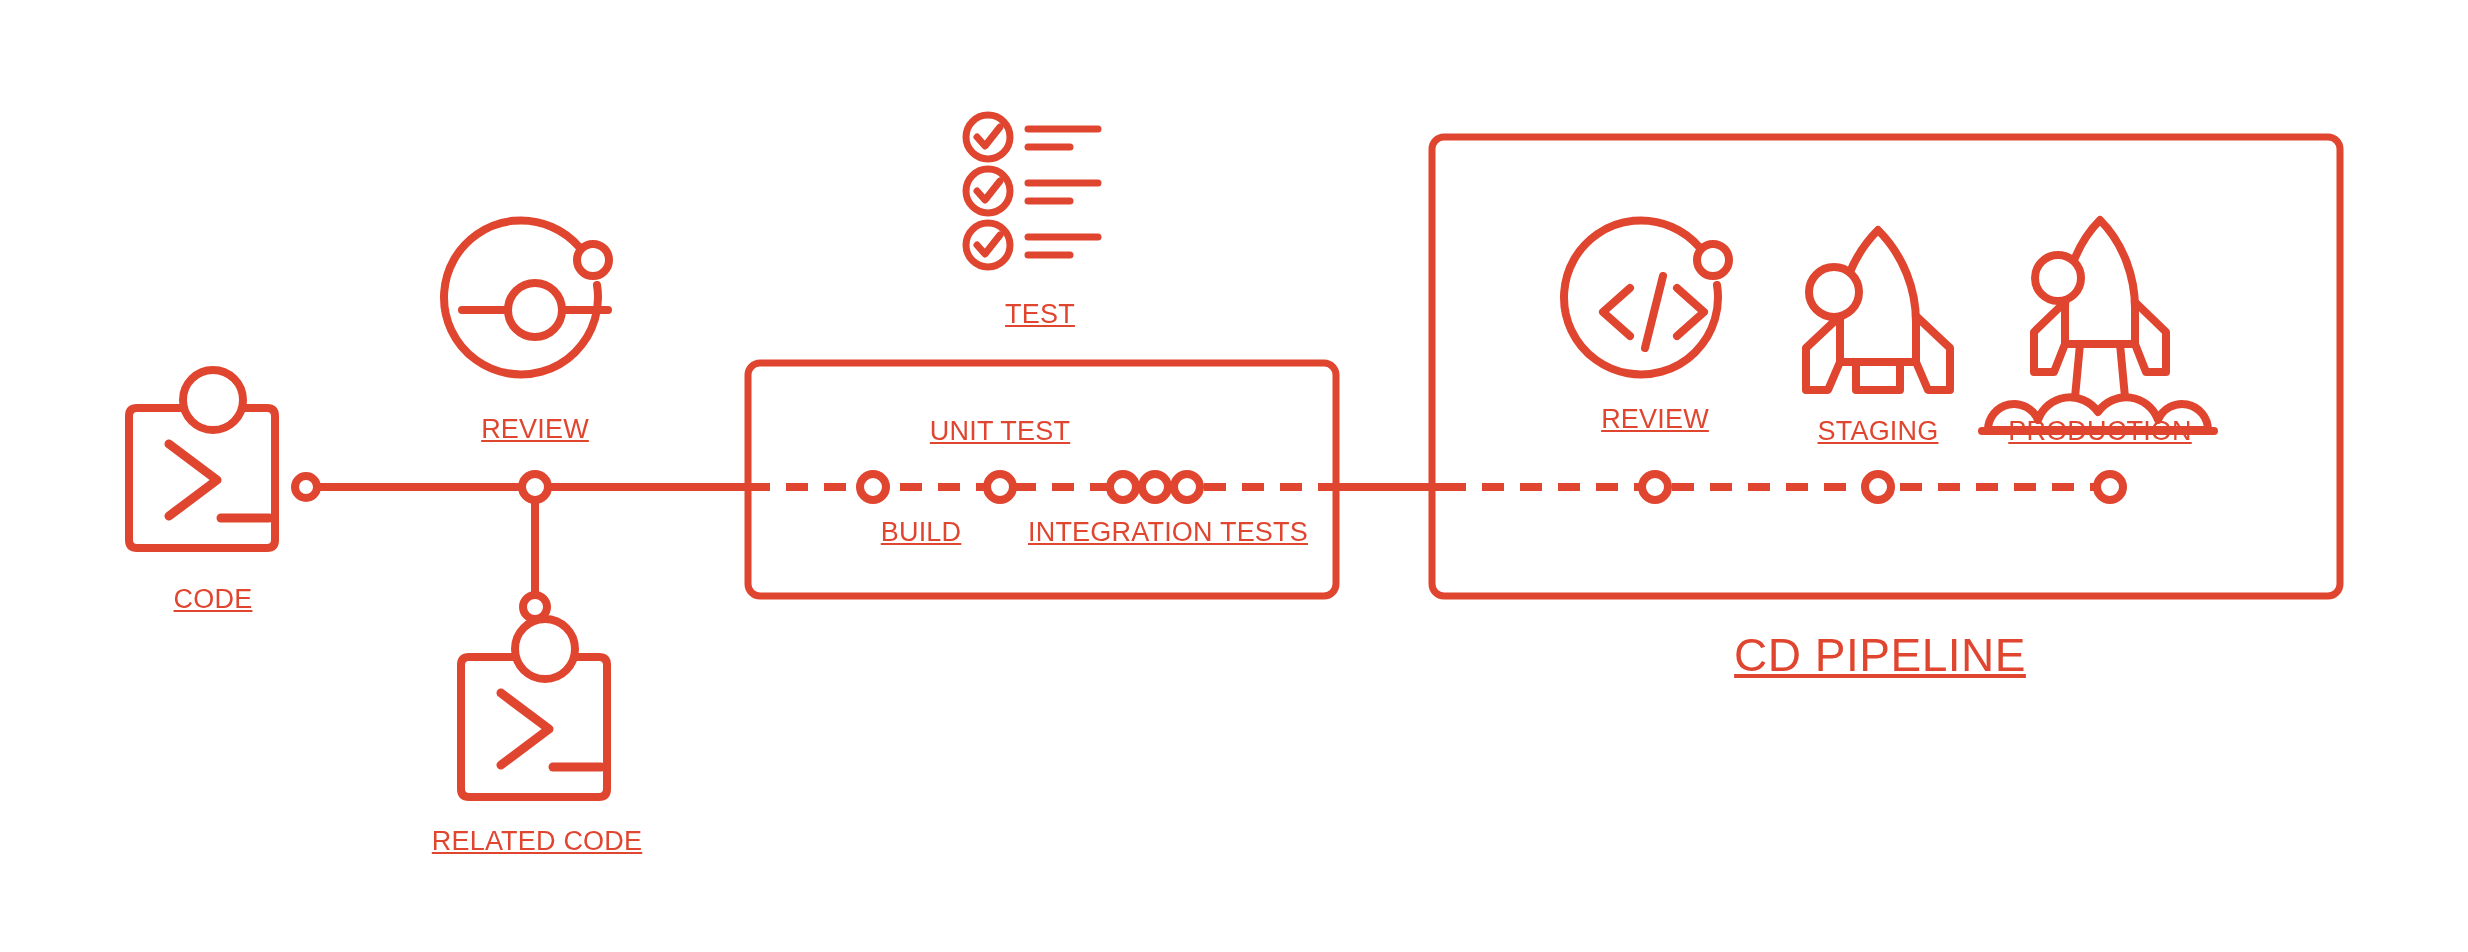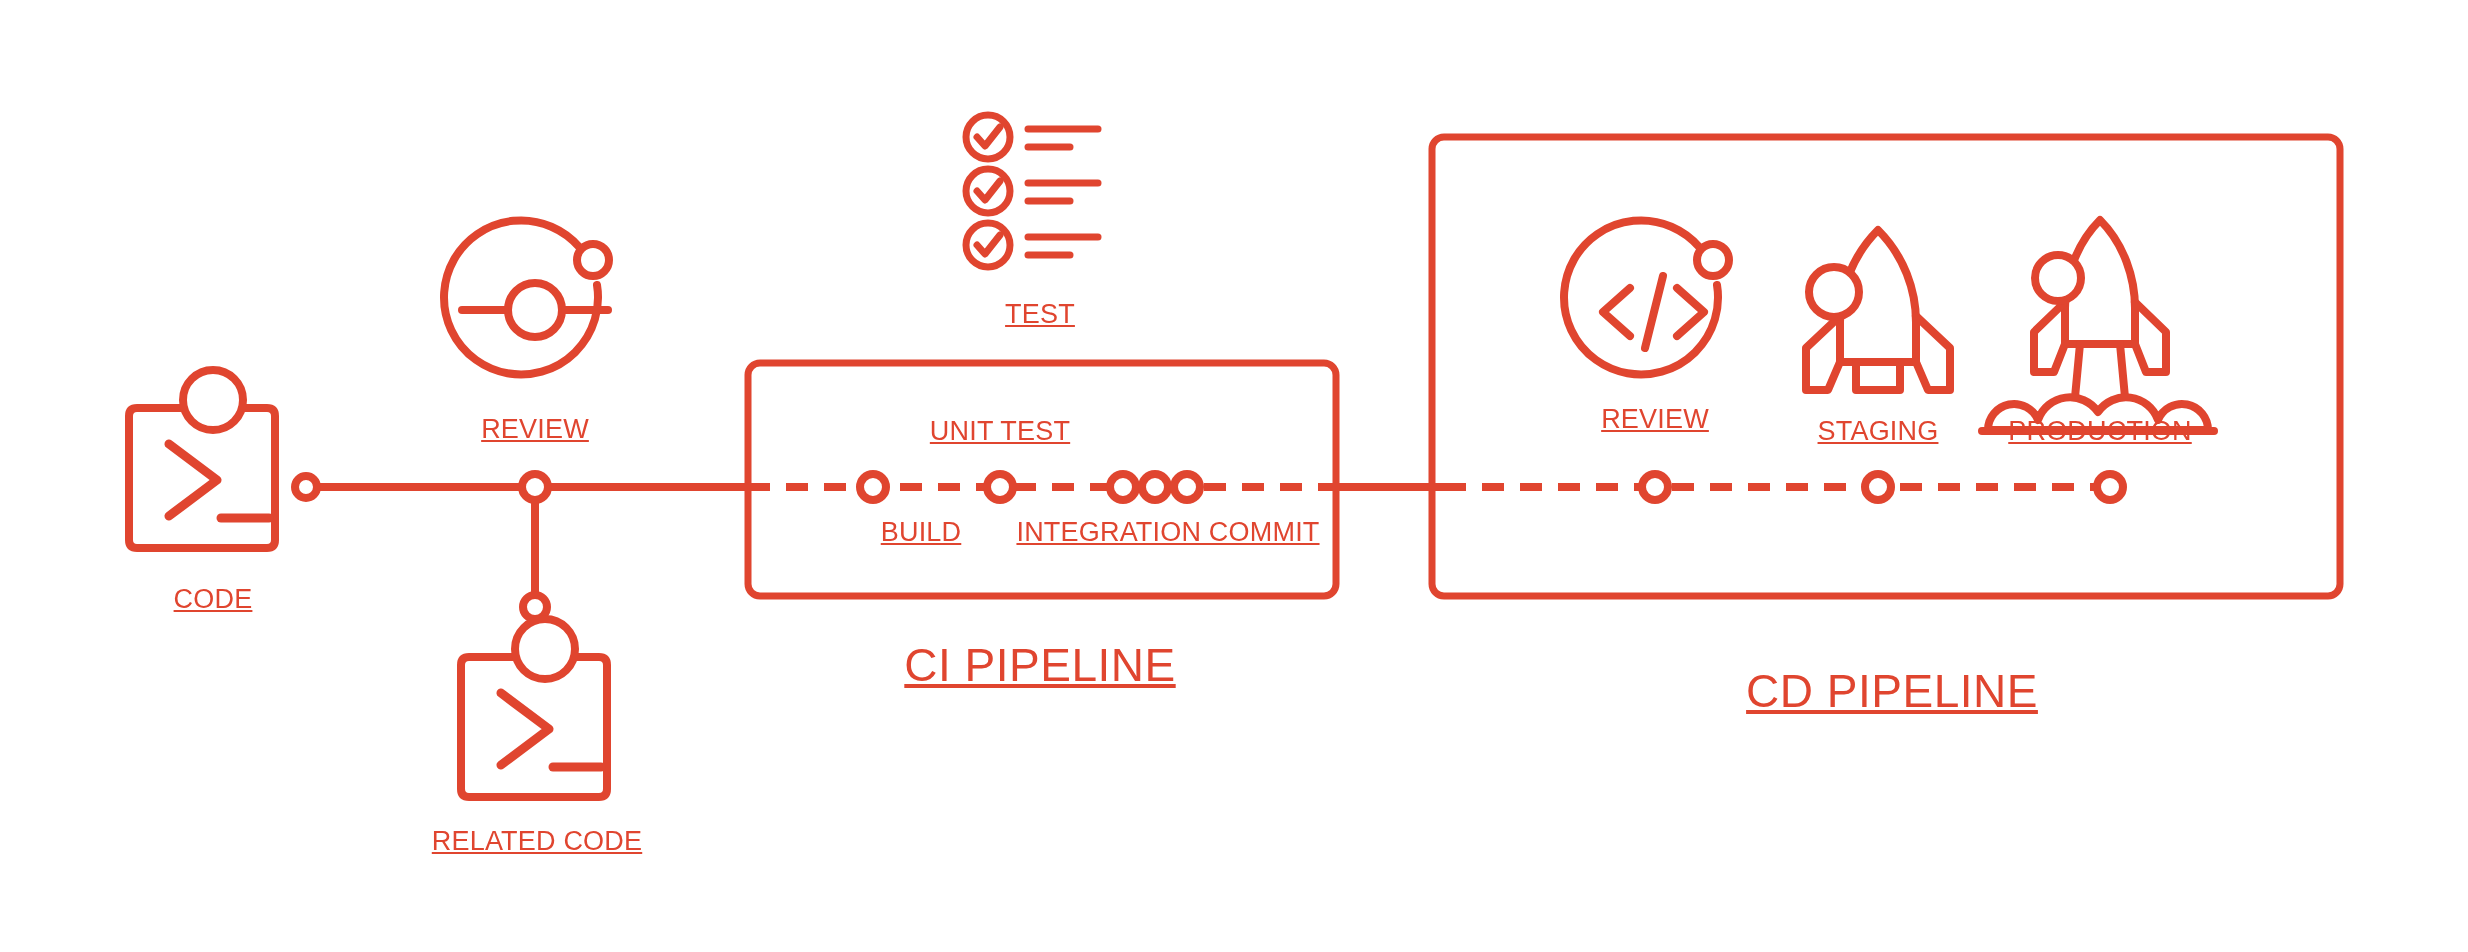--- a/index.html
+++ b/index.html
@@ -257,25 +257,24 @@
   <div class="label label-node" style="left:537px; top:826px;">RELATED CODE</div>
 
   <div class="label label-node" style="left:535px; top:414px;">REVIEW</div>
 
   <div class="label label-node" style="left:1040px; top:299px;">TEST</div>
 
   <div class="label label-node" style="left:1000px; top:416px;">UNIT TEST</div>
 
   <div class="label label-node" style="left:873px; top:517px;margin-left:48px;">BUILD</div>
 
-  <div class="label label-node" style="left:1168px; top:517px;">INTEGRATION COMMIT</div>
+  <div class="label label-node" style="left:1168px; top:517px;">INTEGRATION TESTS</div>
 
   <div class="label label-node" style="left:1655px; top:404px;">REVIEW</div>
 
   <div class="label label-node" style="left:1878px; top:416px;">STAGING</div>
 
   <div class="label label-node" style="left:2100px; top:416px;text-align:right;">PRODUCTION</div>
 
-  <div class="label label-title" style="left:1040px; top:638px;">CI PIPELINE</div>
-
-  <div class="label label-title" style="left:1880px; top:664px;margin-left:12px;">CD PIPELINE</div>
+
+  <div class="label label-title" style="left:1880px; top:628px;">CD PIPELINE</div>
 
 </div>
 
 </body></html>

